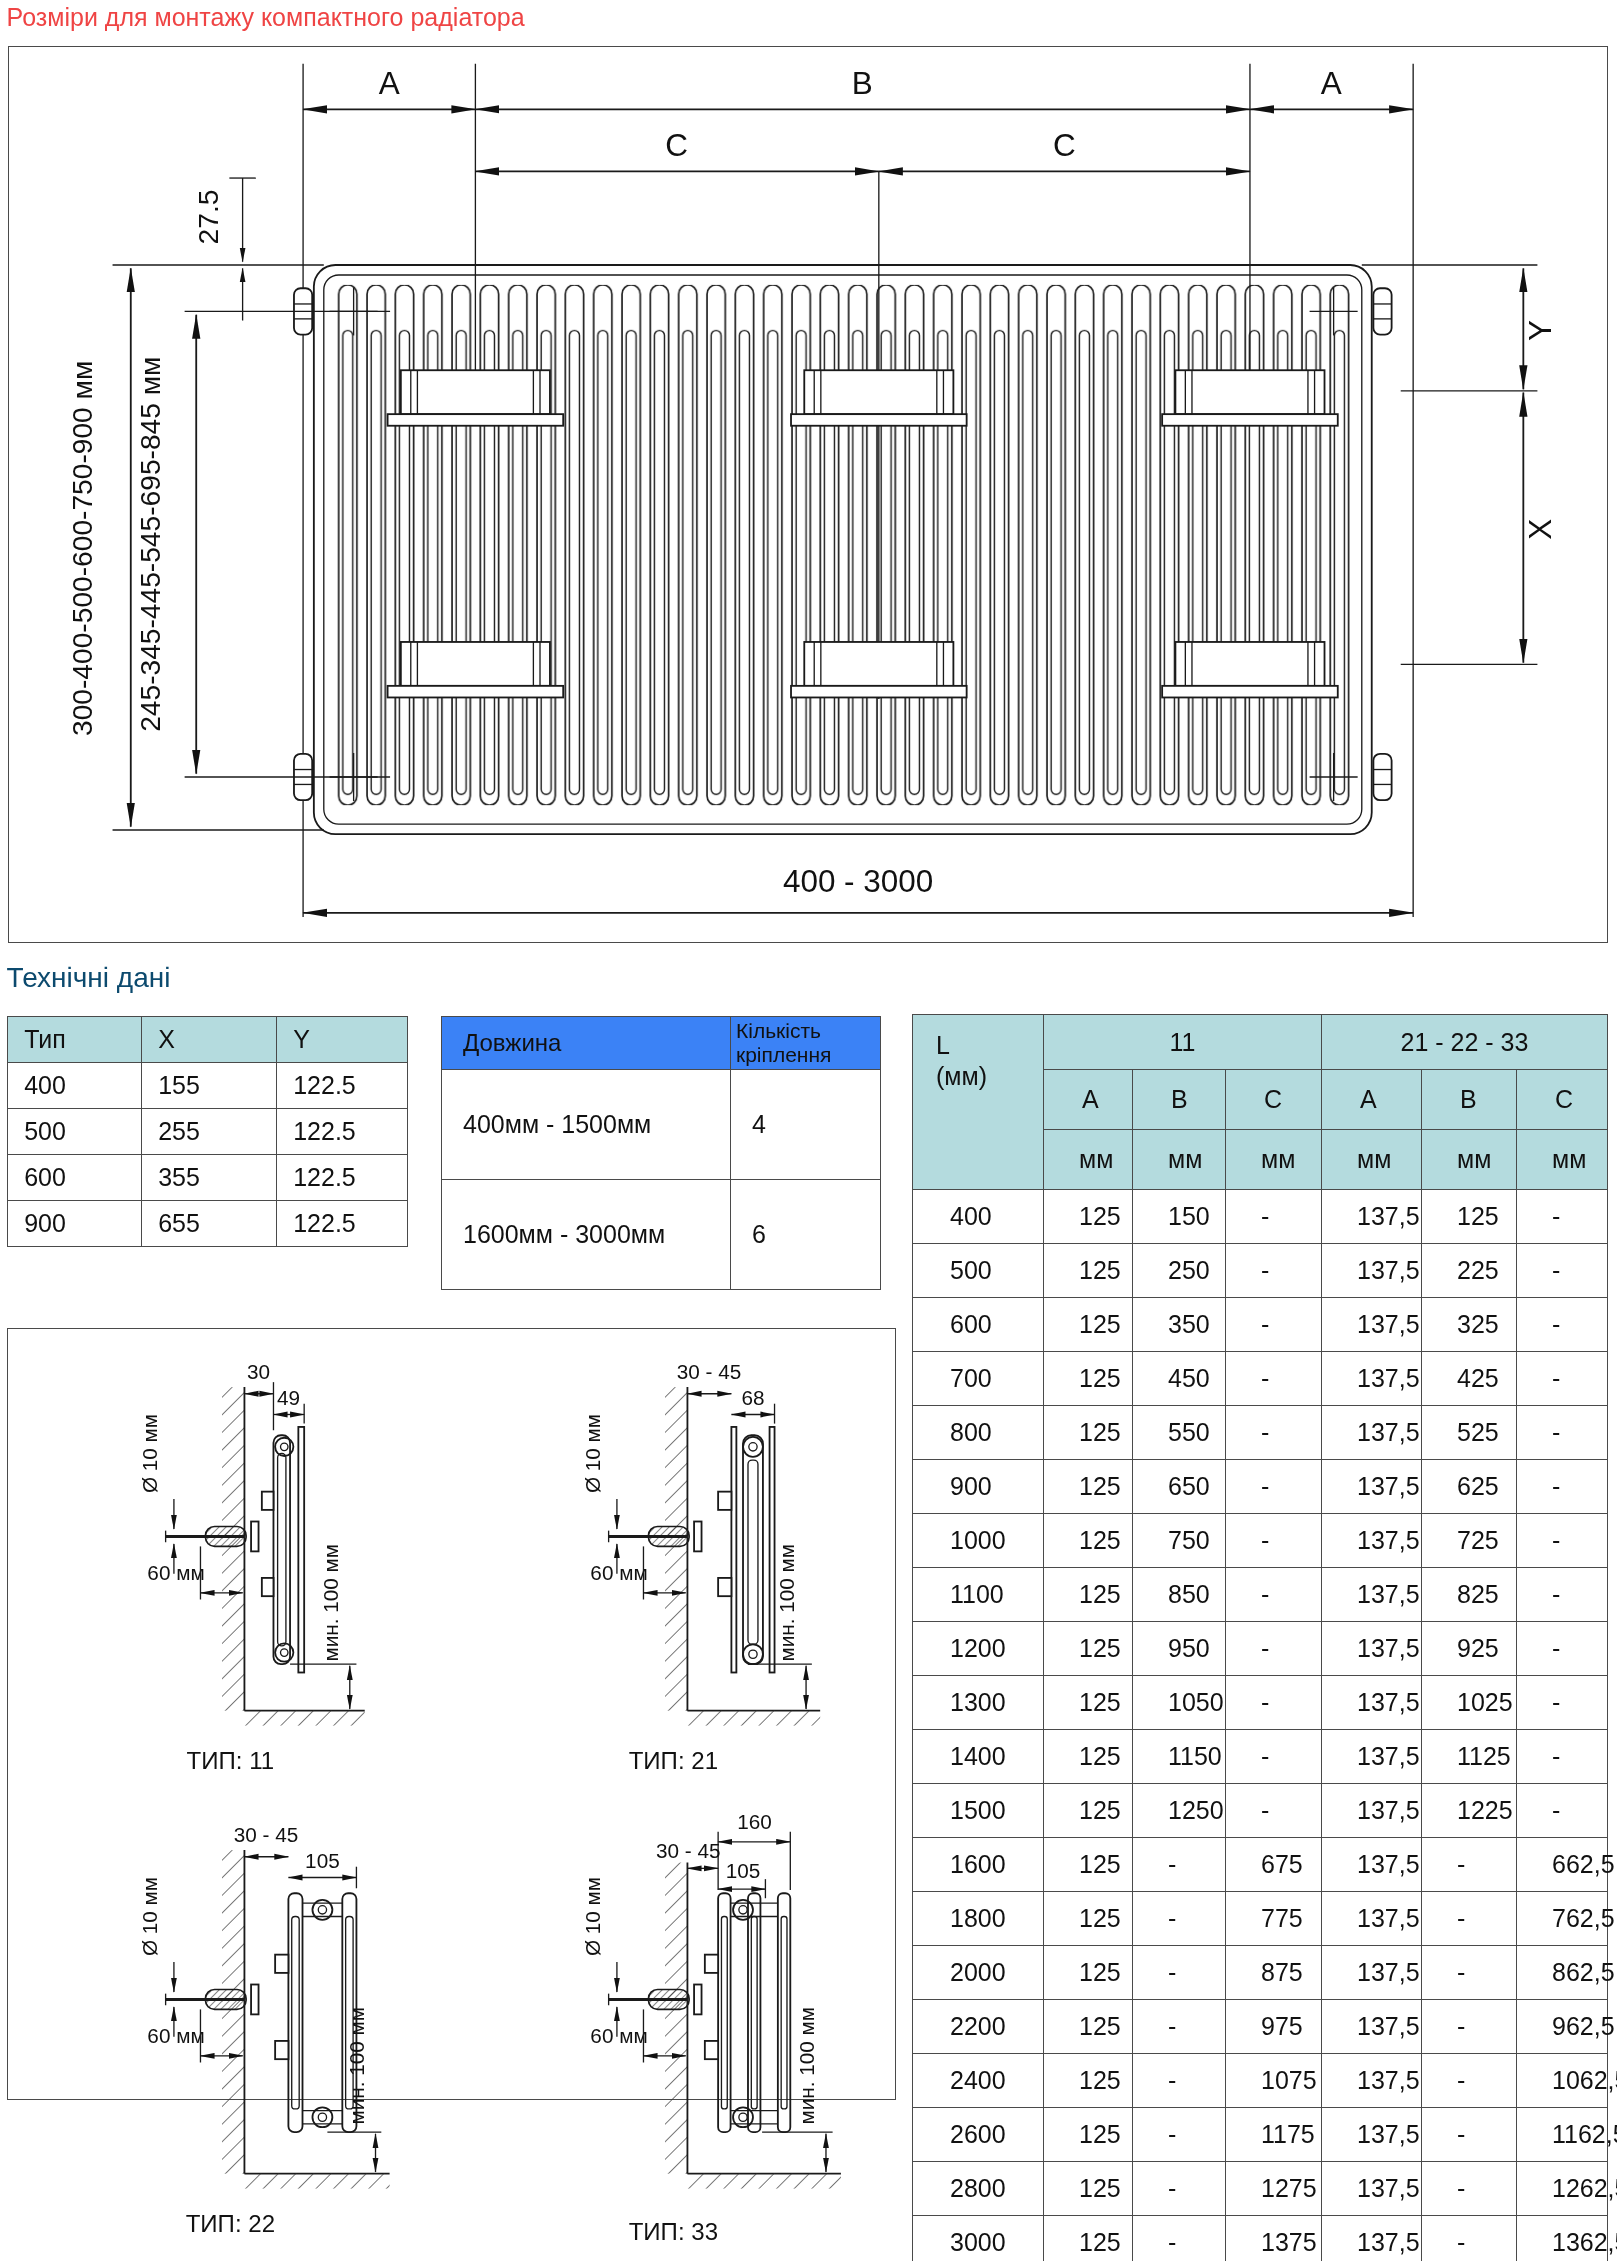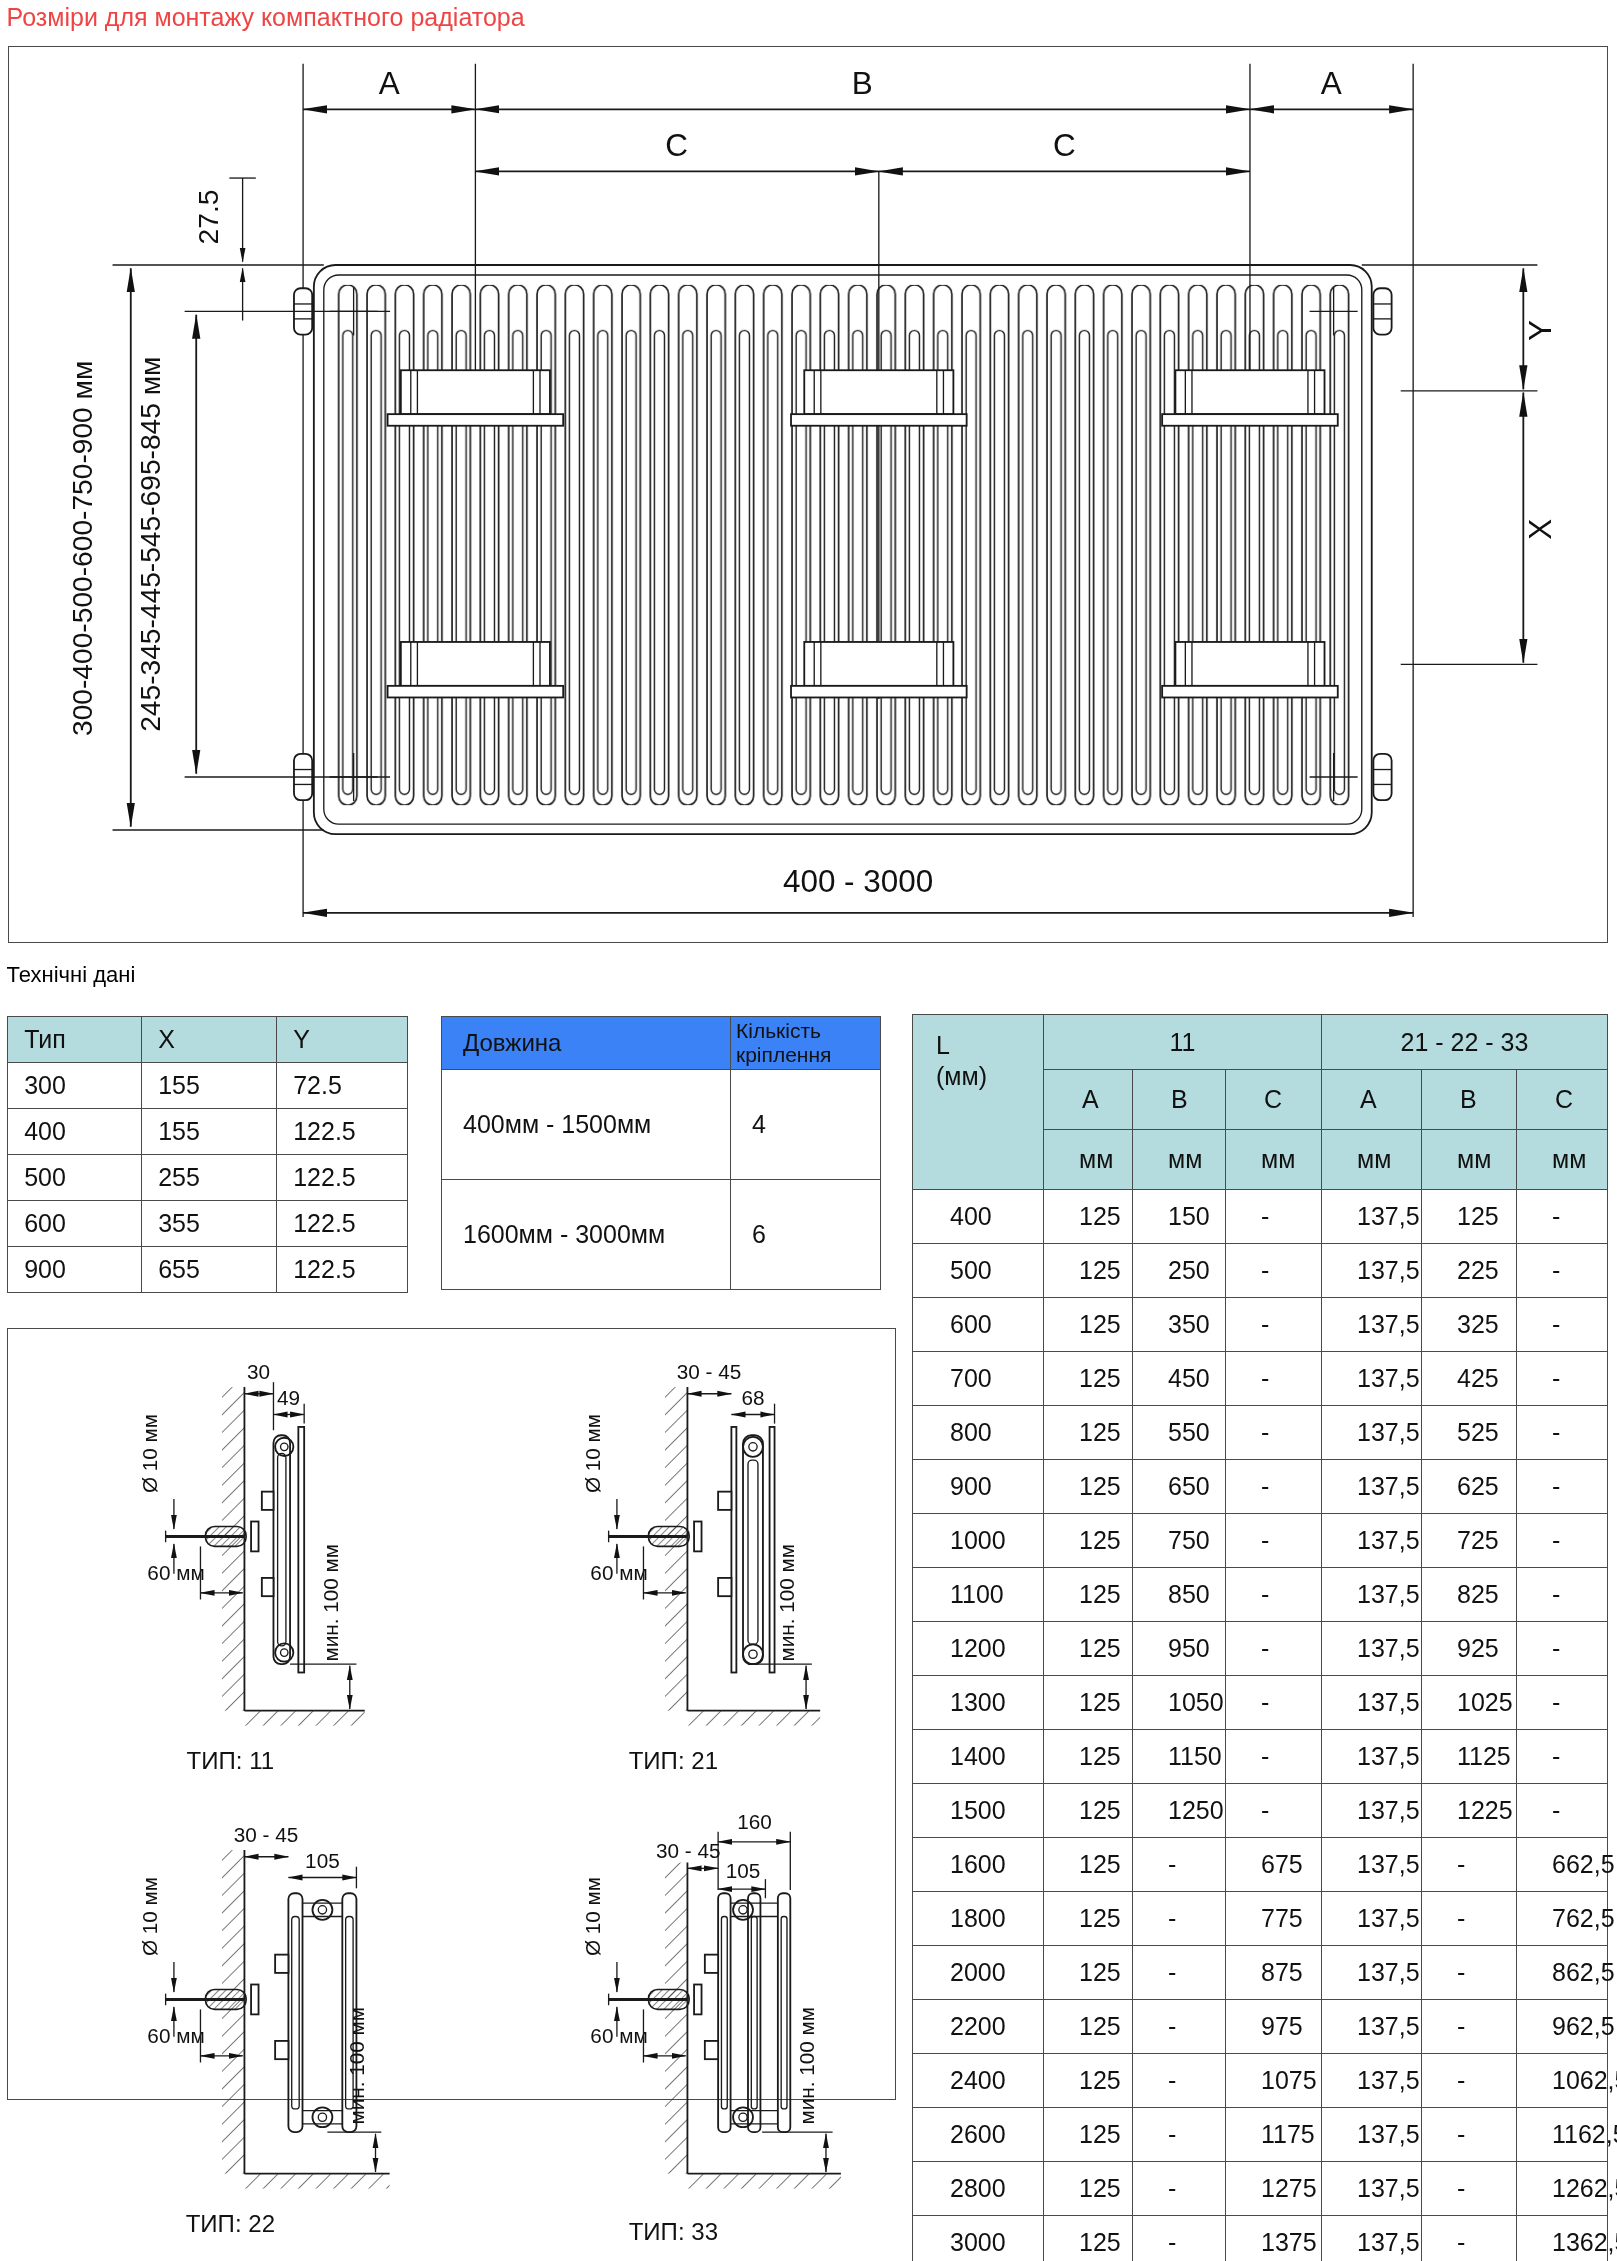--- a/index.html
+++ b/index.html
@@ -2,21 +2,21 @@
 <html style="font-size:13.3px"><head>
 <meta charset="utf-8">
 <style>
   * { box-sizing: border-box; margin: 0; padding: 0; }
   html,body { background:#ffffff; }
   body {
     width: 1618px; height: 2261px; position: relative;
     font-family: "Liberation Sans", sans-serif; color:#111;
   }
   .page-title { position:absolute; left:6.6px; top:3.3px; font-size:25px; font-weight:400; color:#ef4444; }
-  .section-title { position:absolute; left:6.6px; top:962px; font-size:22px; font-weight:400; color:#000000; }
+  .section-title { position:absolute; left:6.6px; top:962px; font-size:28px; font-weight:400; color:#0c4a6e; }
 
   .main-box {
     position:absolute; left:8.3px; top:46px; width:1600px; height:897px;
     border:1.7px solid #4a4a4a; background:#fff;
   }
   .main-box svg { width:100%; height:100%; display:block; }
 
   svg text { font-family:"Liberation Sans", sans-serif; fill:#111; }
   .dimtxt { font-size:38px; }
   .dimtxt-sm { font-size:34px; }
@@ -235,25 +235,20 @@
       <col style="width:131px">
     </colgroup>
   <thead>
     <tr>
       <th>Тип</th>
       <th>X</th>
       <th>Y</th>
     </tr>
   </thead>
   <tbody>
-      <tr>
-        <td>300</td>
-        <td>155</td>
-        <td>72.5</td>
-      </tr>
       <tr>
         <td>400</td>
         <td>155</td>
         <td>122.5</td>
       </tr>
       <tr>
         <td>500</td>
         <td>255</td>
         <td>122.5</td>
       </tr>

